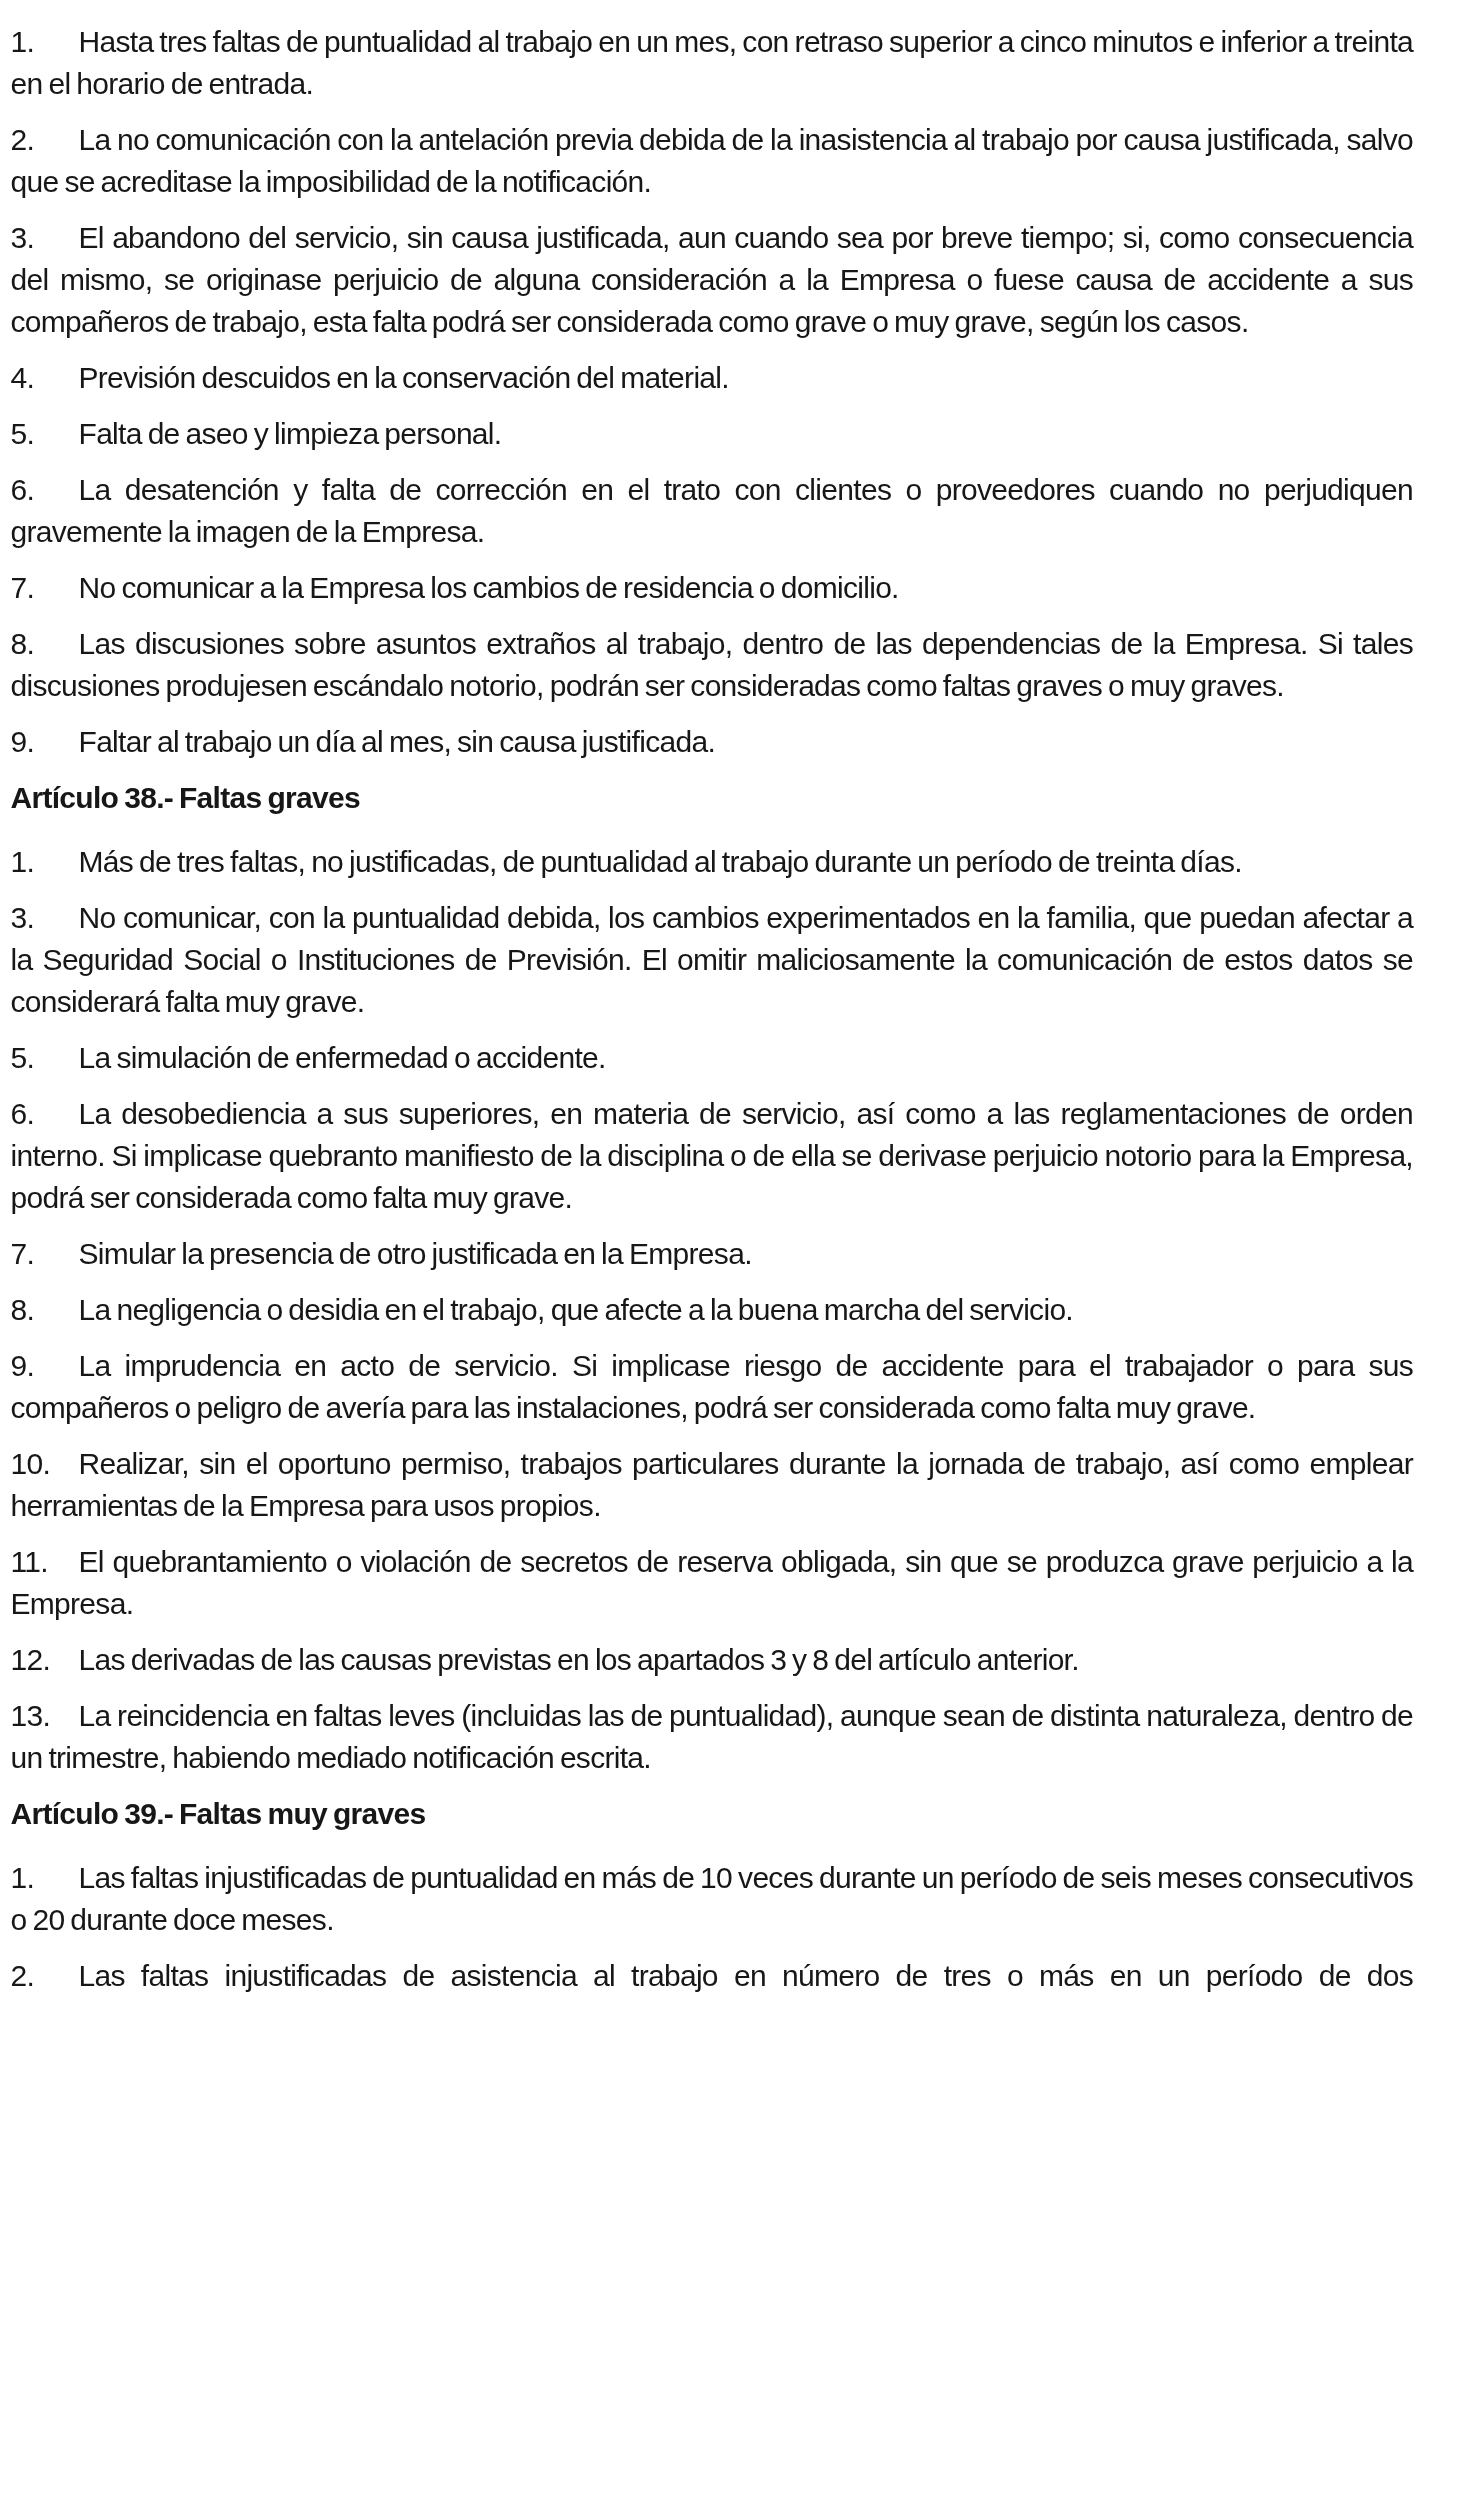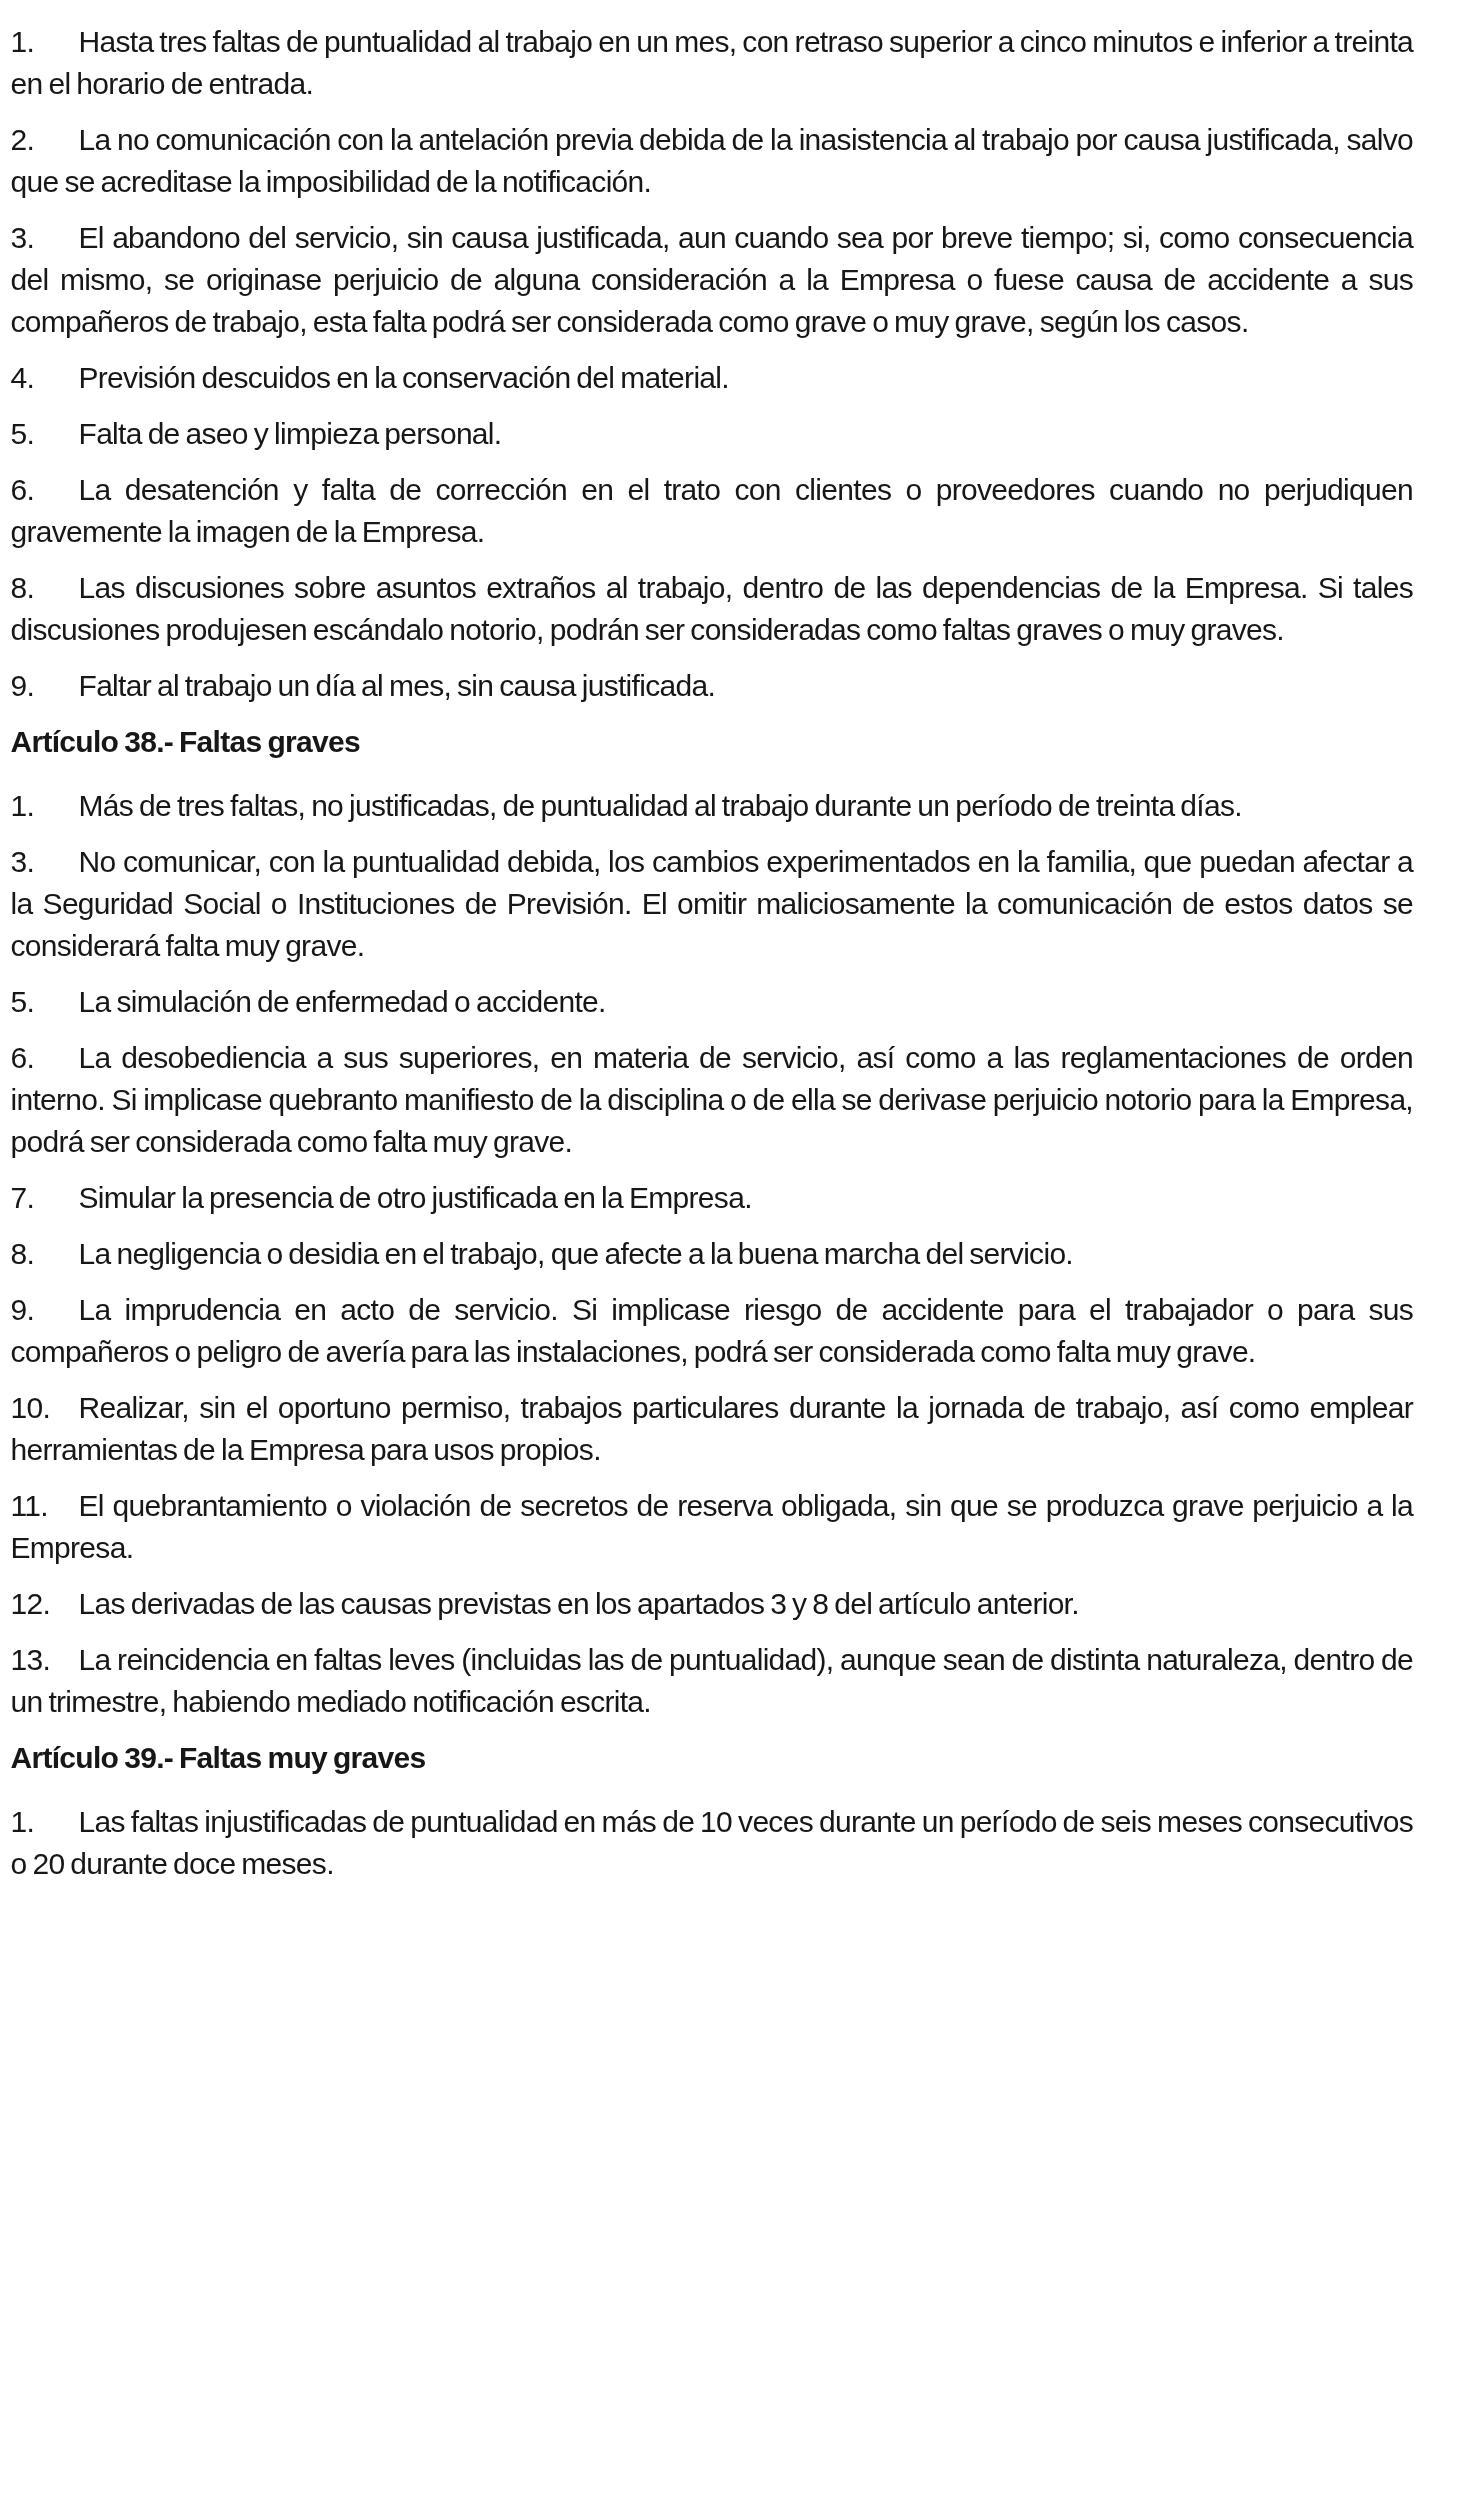--- a/index.html
+++ b/index.html
@@ -49,30 +49,32 @@
 </head>
 <body>
 
 <main class="doc">
     <p class="item"><span class="num">1.</span><span>Hasta tres faltas de puntualidad al trabajo en un mes, con retraso superior a cinco minutos e inferior a treinta en el horario de entrada.</span></p>
     <p class="item"><span class="num">2.</span><span>La no comunicación con la antelación previa debida de la inasistencia al trabajo por causa justificada, salvo que se acreditase la imposibilidad de la notificación.</span></p>
     <p class="item"><span class="num">3.</span><span>El abandono del servicio, sin causa justificada, aun cuando sea por breve tiempo; si, como consecuencia del mismo, se originase perjuicio de alguna consideración a la Empresa o fuese causa de accidente a sus compañeros de trabajo, esta falta podrá ser considerada como grave o muy grave, según los casos.</span></p>
     <p class="item"><span class="num">4.</span><span>Previsión descuidos en la conservación del material.</span></p>
     <p class="item"><span class="num">5.</span><span>Falta de aseo y limpieza personal.</span></p>
     <p class="item"><span class="num">6.</span><span>La desatención y falta de corrección en el trato con clientes o proveedores cuando no perjudiquen gravemente la imagen de la Empresa.</span></p>
+    <p class="item"><span class="num">7.</span><span>No comunicar a la Empresa los cambios de residencia o domicilio.</span></p>
     <p class="item"><span class="num">8.</span><span>Las discusiones sobre asuntos extraños al trabajo, dentro de las dependencias de la Empresa. Si tales discusiones produjesen escándalo notorio, podrán ser consideradas como faltas graves o muy graves.</span></p>
     <p class="item"><span class="num">9.</span><span>Faltar al trabajo un día al mes, sin causa justificada.</span></p>
     <h2 class="heading">Artículo 38.- Faltas graves</h2>
     <p class="item"><span class="num">1.</span><span>Más de tres faltas, no justificadas, de puntualidad al trabajo durante un período de treinta días.</span></p>
     <p class="item"><span class="num">3.</span><span>No comunicar, con la puntualidad debida, los cambios experimentados en la familia, que puedan afectar a la Seguridad Social o Instituciones de Previsión. El omitir maliciosamente la comunicación de estos datos se considerará falta muy grave.</span></p>
     <p class="item"><span class="num">5.</span><span>La simulación de enfermedad o accidente.</span></p>
     <p class="item"><span class="num">6.</span><span>La desobediencia a sus superiores, en materia de servicio, así como a las reglamentaciones de orden interno. Si implicase quebranto manifiesto de la disciplina o de ella se derivase perjuicio notorio para la Empresa, podrá ser considerada como falta muy grave.</span></p>
     <p class="item"><span class="num">7.</span><span>Simular la presencia de otro justificada en la Empresa.</span></p>
     <p class="item"><span class="num">8.</span><span>La negligencia o desidia en el trabajo, que afecte a la buena marcha del servicio.</span></p>
     <p class="item"><span class="num">9.</span><span>La imprudencia en acto de servicio. Si implicase riesgo de accidente para el trabajador o para sus compañeros o peligro de avería para las instalaciones, podrá ser considerada como falta muy grave.</span></p>
     <p class="item"><span class="num">10.</span><span>Realizar, sin el oportuno permiso, trabajos particulares durante la jornada de trabajo, así como emplear herramientas de la Empresa para usos propios.</span></p>
     <p class="item"><span class="num">11.</span><span>El quebrantamiento o violación de secretos de reserva obligada, sin que se produzca grave perjuicio a la Empresa.</span></p>
     <p class="item"><span class="num">12.</span><span>Las derivadas de las causas previstas en los apartados 3 y 8 del artículo anterior.</span></p>
     <p class="item"><span class="num">13.</span><span>La reincidencia en faltas leves (incluidas las de puntualidad), aunque sean de distinta naturaleza, dentro de un trimestre, habiendo mediado notificación escrita.</span></p>
     <h2 class="heading">Artículo 39.- Faltas muy graves</h2>
     <p class="item"><span class="num">1.</span><span>Las faltas injustificadas de puntualidad en más de 10 veces durante un período de seis meses consecutivos o 20 durante doce meses.</span></p>
+    <p class="item truncated"><span class="num">2.</span><span>Las faltas injustificadas de asistencia al trabajo en número de tres o más en un período de dos</span></p>
   </main>
 
 
 </body></html>

